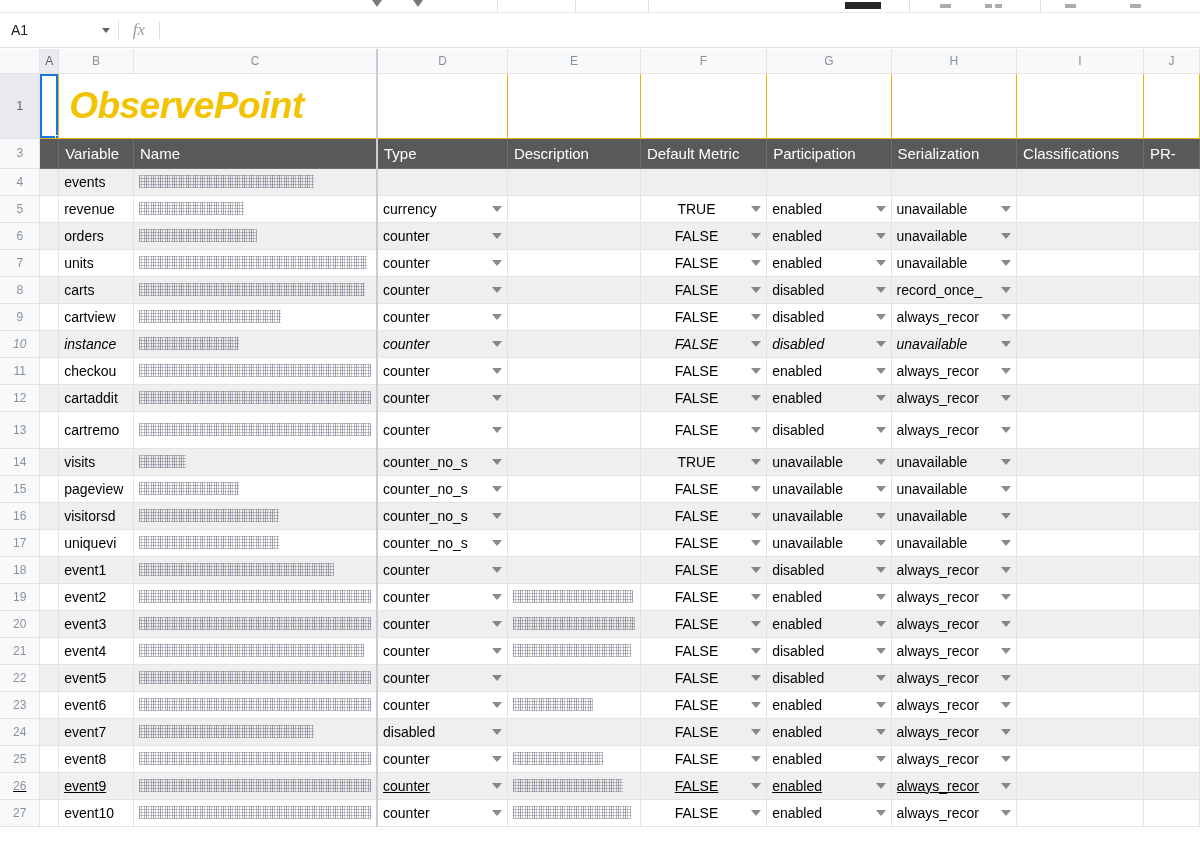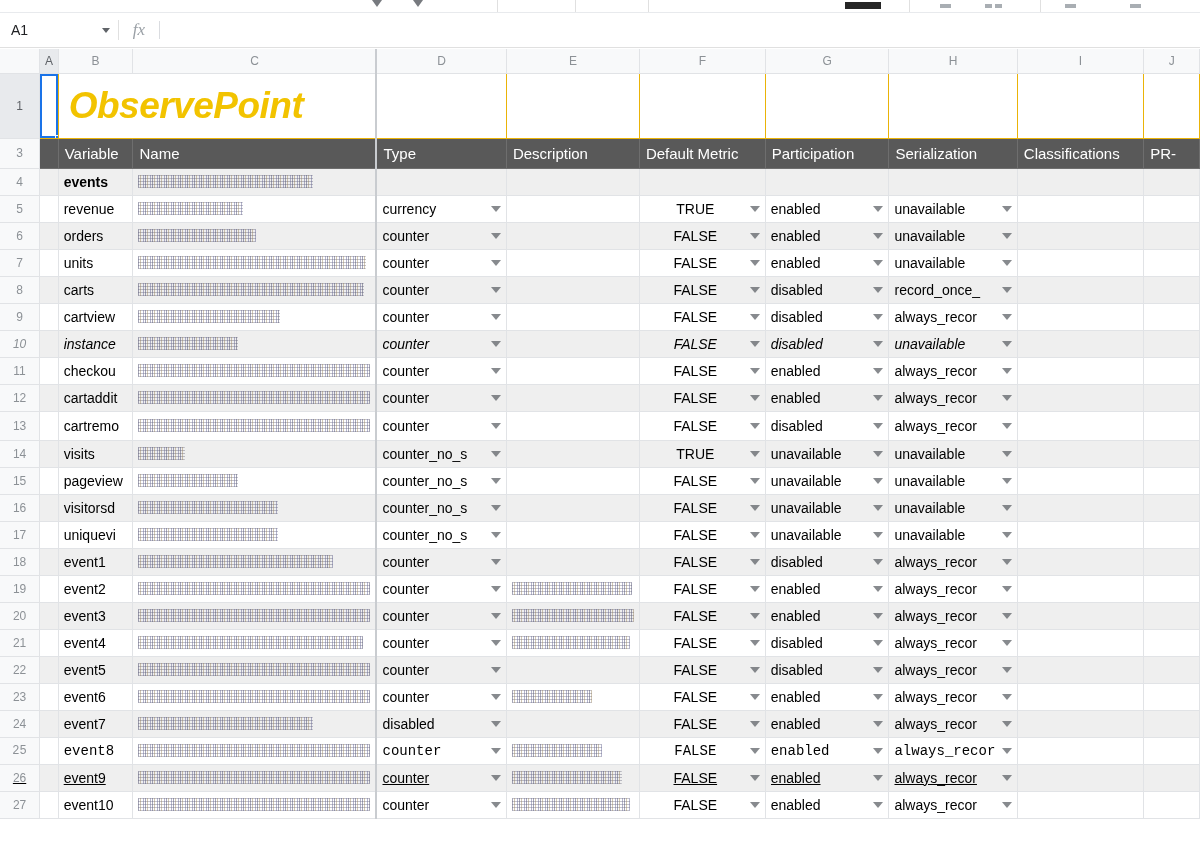--- a/index.html
+++ b/index.html
@@ -227,21 +227,21 @@
           <td class="hdrband">Description</td>
           <td class="hdrband">Default Metric</td>
           <td class="hdrband">Participation</td>
           <td class="hdrband">Serialization</td>
           <td class="hdrband">Classifications</td>
           <td class="hdrband">PR-</td>
         </tr>
         <tr style="height: 27px;">
           <td class="rowhdr">4</td>
           <td class="cell shade"></td>
-          <td class="cell shade"><span style="font-weight:bold">events</span></td>
+          <td class="cell shade"><span style="font-weight:normal">events</span></td>
           <td class="cell shade freeze-edge">
             <span class="redact" style="width:175px"></span>
           </td>
           <td class="cell shade"></td>
           <td class="cell shade"></td>
           <td class="cell shade"></td>
           <td class="cell shade"></td>
           <td class="cell shade"></td>
           <td class="cell shade"></td>
           <td class="cell shade"></td>
@@ -519,21 +519,21 @@
           </td>
           <td class="cell shade">
             <div class="cellflex">
               <span class="txt">always_recor</span>
               <span class="dd-caret"></span>
             </div>
           </td>
           <td class="cell shade"></td>
           <td class="cell shade"></td>
         </tr>
-        <tr style="height: 29px;">
+        <tr style="height: 37px;">
           <td class="rowhdr">13</td>
           <td class="cell"></td>
           <td class="cell"><span>cartremo</span></td>
           <td class="cell freeze-edge">
             <span class="redact" style="width:232px"></span>
           </td>
           <td class="cell">
             <div class="cellflex">
               <span class="txt">counter</span>
               <span class="dd-caret"></span>
@@ -947,21 +947,21 @@
           </td>
           <td class="cell shade">
             <div class="cellflex">
               <span class="txt">always_recor</span>
               <span class="dd-caret"></span>
             </div>
           </td>
           <td class="cell shade"></td>
           <td class="cell shade"></td>
         </tr>
-        <tr style="height: 14px; font-family: Liberation Mono, monospace;">
+        <tr style="height: 14px;">
           <td class="rowhdr">25</td>
           <td class="cell"></td>
           <td class="cell"><span>event8</span></td>
           <td class="cell freeze-edge">
             <span class="redact" style="width:232px"></span>
           </td>
           <td class="cell">
             <div class="cellflex">
               <span class="txt">counter</span>
               <span class="dd-caret"></span>

